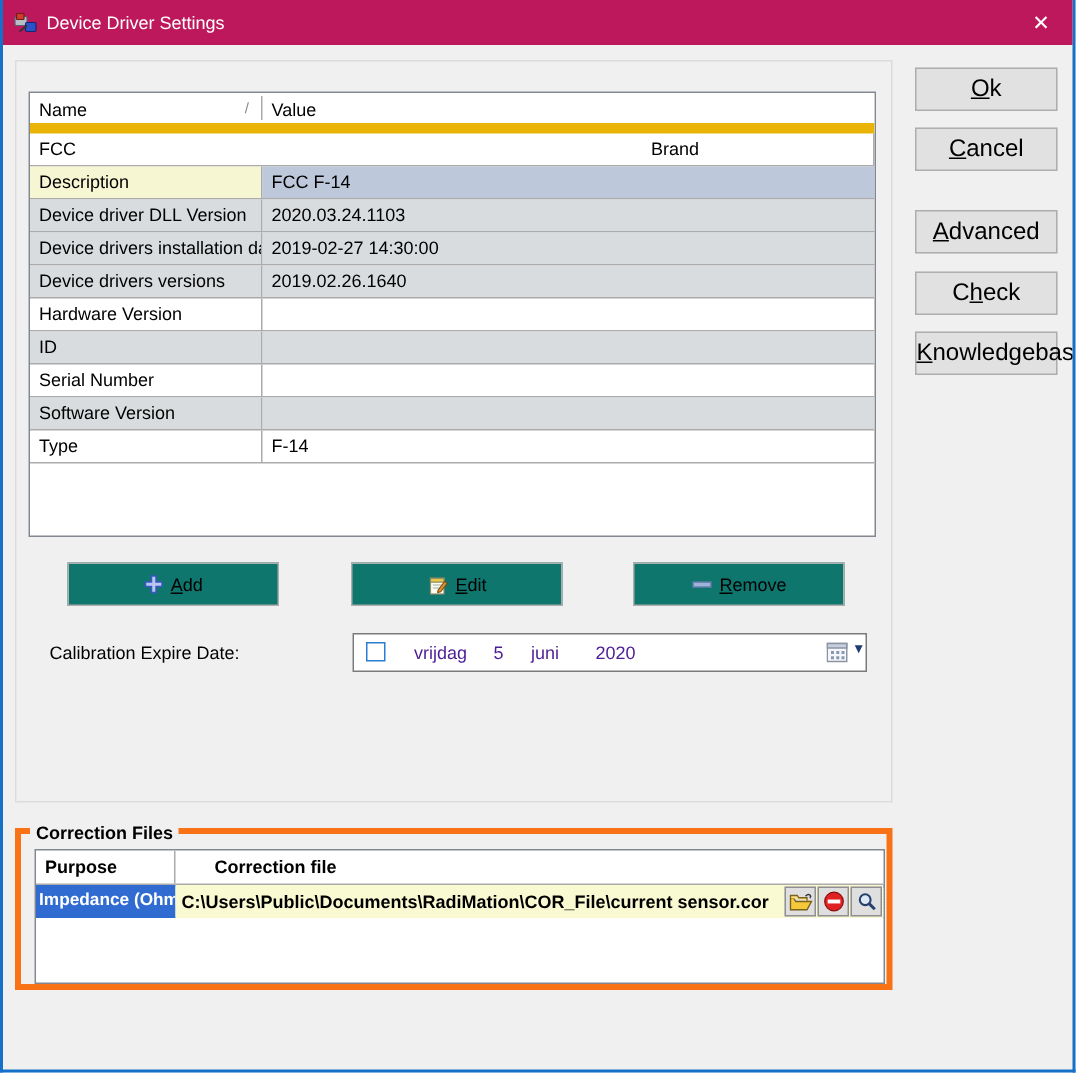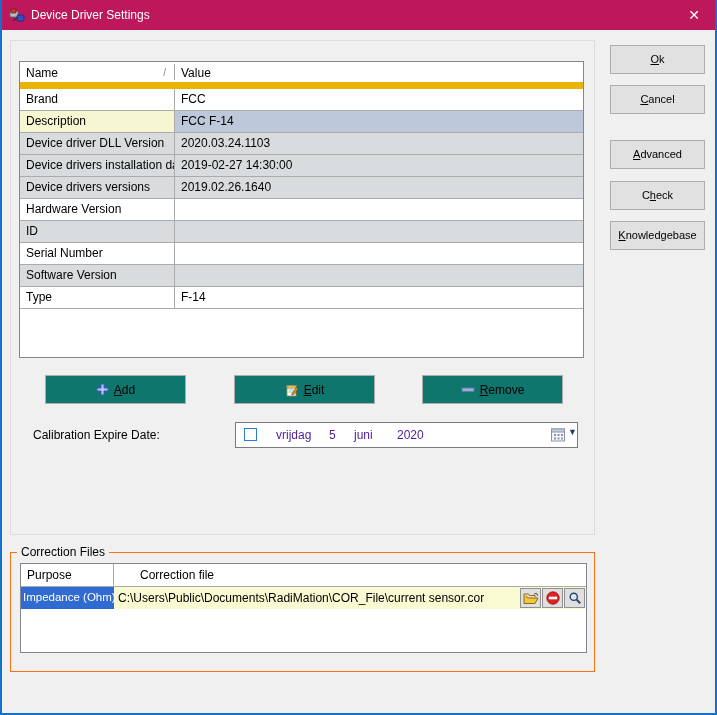--- a/index.html
+++ b/index.html
@@ -42,24 +42,24 @@
   .datectl{position:absolute;left:224px;top:381px;width:343px;height:26px;background:#fff;
            border:1px solid #7a7a7a;box-sizing:border-box;}
   .datectl .chk{position:absolute;left:8px;top:5px;width:13px;height:13px;background:#fff;
                 border:1px solid #2b7cd3;box-sizing:border-box;}
   .dseg{position:absolute;top:5px;color:#4c1d95;}
   #seg-dayname{left:40px;}  #seg-day{left:93px;}  #seg-month{left:118px;}  #seg-year{left:161px;}
   .cal-ico{position:absolute;left:315px;top:5px;width:15px;height:14px;}
   .cal-arrow{position:absolute;left:332px;top:4px;color:#1f3b73;font-size:9px;}
   
   .sbtn{position:absolute;left:608px;width:95px;height:29px;background:#e1e1e1;border:1px solid #adadad;
-        box-sizing:border-box;text-align:center;line-height:27px;font-size:11px;cursor:default;}
+        box-sizing:border-box;text-align:center;line-height:27px;font-size:16px;cursor:default;}
   #btn-ok{top:45px;} #btn-cancel{top:85px;} #btn-advanced{top:140px;} #btn-check{top:181px;} #btn-kb{top:221px;}
   
-  .cgroup{position:absolute;left:8px;top:552px;width:585px;height:120px;border:1px solid #f97316;box-sizing:border-box;}
+  .cgroup{position:absolute;left:8px;top:552px;width:585px;height:108px;border:4px solid #f97316;box-sizing:border-box;font-weight:bold;}
   .cgroup .glabel{position:absolute;left:6px;top:-8px;background:#f0f0f0;padding:0 4px;}
   .ctable{position:absolute;left:9px;top:10px;width:567px;height:90px;background:#fff;
           border:1px solid #828790;box-sizing:border-box;overflow:hidden;}
   .chead{display:flex;height:22px;border-bottom:1px solid #ababab;}
   .chead .cell{box-sizing:border-box;padding:4px 0 0 6px;}
   .chead .cpurpose{width:93px;border-right:1px solid #ababab;}
   .chead .cfile{flex:1;margin-left:20px;}
   .crow{display:flex;height:22px;align-items:stretch;outline:1px dotted #2f6bd0;outline-offset:-1px;}
   .crow .cpurpose{width:93px;background:#2f6bd0;color:#fff;box-sizing:border-box;padding:4px 0 0 2px;
                   white-space:nowrap;overflow:hidden;font-size:11.5px;}
@@ -91,22 +91,22 @@
       <div class="phead">
         <div class="cell cname">
           <span>Name</span>
           <span class="sort">/</span>
         </div>
         <div class="cell cvalue">
           <span>Value</span>
         </div>
       </div>
       <div class="prow n">
+        <div class="cell cvalue">FCC</div>
         <div class="cell cname">Brand</div>
-        <div class="cell cvalue">FCC</div>
       </div>
       <div class="prow sel">
         <div class="cell cname">Description</div>
         <div class="cell cvalue">FCC F-14</div>
       </div>
       <div class="prow ro">
         <div class="cell cname">Device driver DLL Version</div>
         <div class="cell cvalue">2020.03.24.1103</div>
       </div>
       <div class="prow ro">

